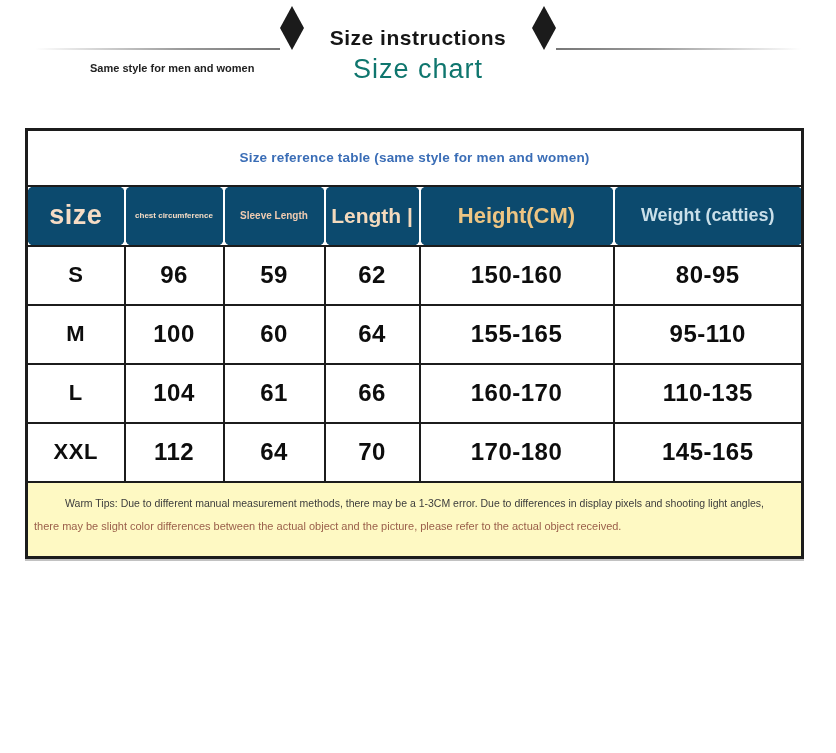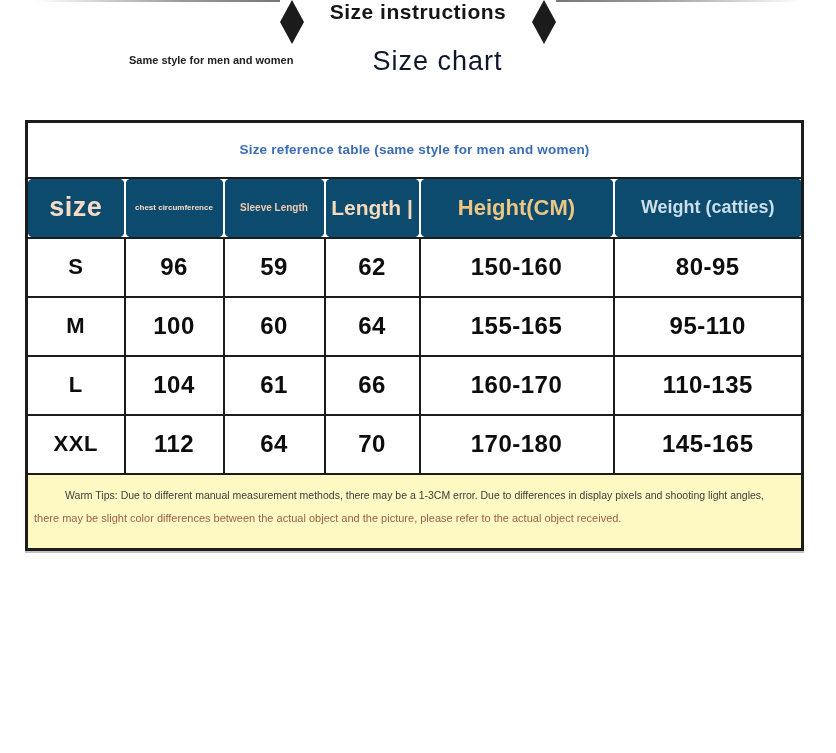--- a/index.html
+++ b/index.html
@@ -2,31 +2,31 @@
 <html><head>
 <meta charset="utf-8">
 <style>
   html,body{margin:0;padding:0;background:#ffffff;}
   body{
     width:836px;height:753px;overflow:hidden;
     font-family:"Liberation Sans",sans-serif;color:#141414;
   }
 
   
-  .banner{display:flex;align-items:flex-start;margin:0 35px;padding-top:0;height:42px;}
+  .banner{display:flex;align-items:flex-end;margin:0 35px;padding-top:8px;height:42px;}
   .decor-line{flex:1;height:2px;}
   .decor-line.left{background:linear-gradient(to right,rgba(160,160,160,0),#9a9a9a 60%,#777);}
   .decor-line.right{background:linear-gradient(to left,rgba(160,160,160,0),#9a9a9a 60%,#777);}
   .banner .title{margin:0 26px;font-size:21px;font-weight:700;letter-spacing:.5px;color:#161616;white-space:nowrap;}
   .diamond{flex:0 0 auto;display:block;}
 
   
-  .sub-row{position:relative;height:48px;margin-left:39px;}
+  .sub-row{position:relative;height:48px;}
   .unisex-note{position:absolute;left:90px;top:12px;font-size:11px;font-weight:600;color:#222222;}
-  .size-chart-heading{margin:0;padding-top:4px;text-align:center;font-size:27px;font-weight:400;letter-spacing:1px;color:#0f172a;}
+  .size-chart-heading{margin:0;padding-top:4px;text-align:center;font-size:27px;font-weight:400;letter-spacing:1px;color:#0f766e;}
 
   
   table.size-table{
     margin:30px 35px 0 25px;width:776px;
     border-collapse:collapse;table-layout:fixed;
     border:3px solid #1c1c1c;
     box-shadow:0 2px 0 rgba(120,120,120,.45);
   }
   .size-table td,.size-table th{box-sizing:border-box;}
 

